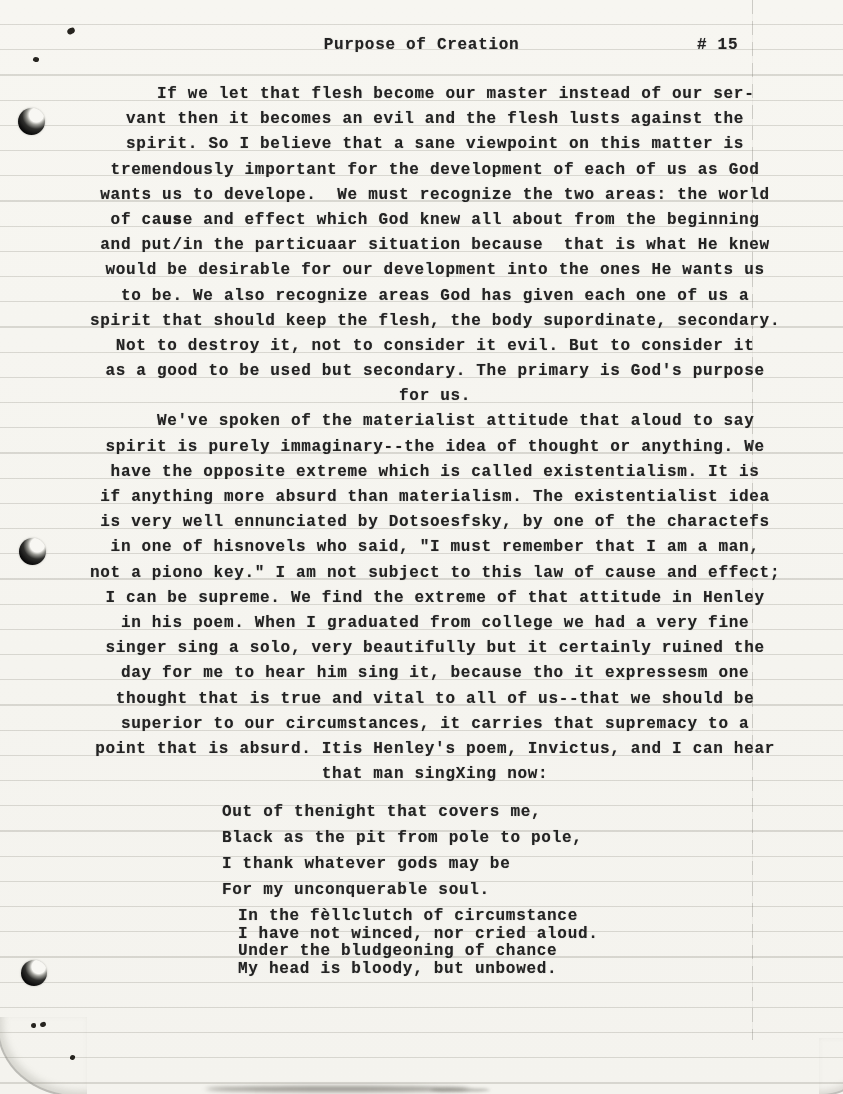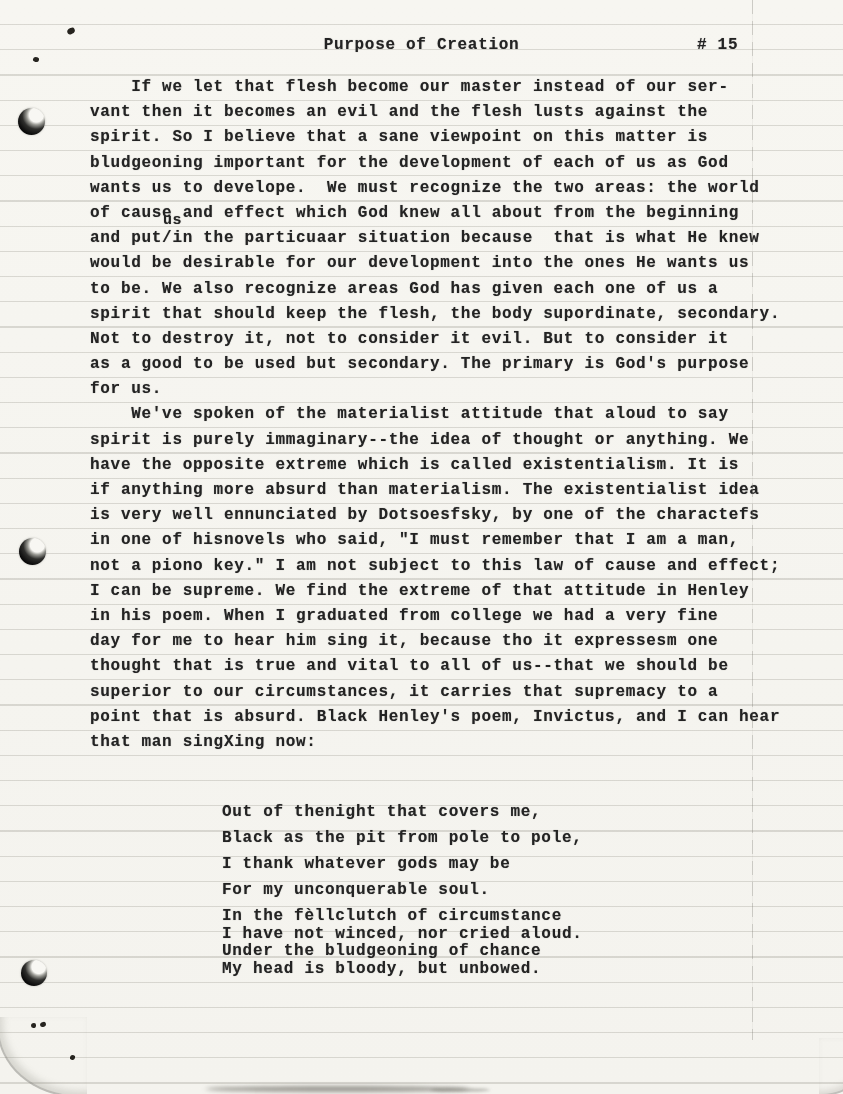--- a/index.html
+++ b/index.html
@@ -23,26 +23,26 @@
     letter-spacing:0.7px;
     text-shadow:0 0 1px rgba(35,35,35,0.45);
   }
   .title {
     position:absolute; top:33px; left:0; width:843px;
     text-align:center; line-height:25px; white-space:pre;
   }
   .pagenum {
     position:absolute; top:33px; left:697px; line-height:25px; white-space:pre;
   }
-  .body-block { position:absolute; top:75px; left:90px; }
+  .body-block { position:absolute; top:82px; left:90px;text-align:center; }
   .body-block .tline { height:25.2px; line-height:25.2px; white-space:pre; }
   .stanza1 { position:absolute; top:799px; left:222px; }
   .stanza1 .tline { height:26px; line-height:26px; white-space:pre; }
   .stanza2 { position:absolute; top:908px; left:222px; }
-  .stanza2 .tline { height:17.6px; line-height:17.6px; white-space:pre; }
+  .stanza2 .tline { height:17.6px; line-height:17.6px; white-space:pre;margin-left:16px; }
   .insert-word {
     position:absolute; top:212px; left:163px;
     font-weight:700; font-size:15px; letter-spacing:0.5px;
     text-shadow:0 0 1px rgba(35,35,35,0.5);
     text-align:right;
   }
   .margin-vline {
     position:absolute; top:0; left:752px; width:1px; height:1040px;
     background:repeating-linear-gradient(180deg,
       rgba(125,123,115,0.35) 0 14px, rgba(125,123,115,0.08) 14px 21px);
@@ -92,43 +92,44 @@
 
 <div class="page">
 
   <div class="title tw">Purpose of Creation</div>
   <div class="pagenum tw"># 15</div>
 
   <div class="body-block tw">
       <div class="tline">    If we let that flesh become our master instead of our ser-</div>
       <div class="tline">vant then it becomes an evil and the flesh lusts against the</div>
       <div class="tline">spirit. So I believe that a sane viewpoint on this matter is</div>
-      <div class="tline">bludgeoning important for the development of each of us as God</div>
+      <div class="tline">tremendously important for the development of each of us as God</div>
       <div class="tline">wants us to develope.  We must recognize the two areas: the world</div>
       <div class="tline">of cause and effect which God knew all about from the beginning</div>
       <div class="tline">and put/in the particuaar situation because  that is what He knew</div>
       <div class="tline">would be desirable for our development into the ones He wants us</div>
       <div class="tline">to be. We also recognize areas God has given each one of us a</div>
       <div class="tline">spirit that should keep the flesh, the body supordinate, secondary.</div>
       <div class="tline">Not to destroy it, not to consider it evil. But to consider it</div>
       <div class="tline">as a good to be used but secondary. The primary is God's purpose</div>
       <div class="tline">for us.</div>
       <div class="tline">    We've spoken of the materialist attitude that aloud to say</div>
       <div class="tline">spirit is purely immaginary--the idea of thought or anything. We</div>
       <div class="tline">have the opposite extreme which is called existentialism. It is</div>
       <div class="tline">if anything more absurd than materialism. The existentialist idea</div>
       <div class="tline">is very well ennunciated by Dotsoesfsky, by one of the charactefs</div>
       <div class="tline">in one of hisnovels who said, "I must remember that I am a man,</div>
       <div class="tline">not a piono key." I am not subject to this law of cause and effect;</div>
       <div class="tline">I can be supreme. We find the extreme of that attitude in Henley</div>
       <div class="tline">in his poem. When I graduated from college we had a very fine</div>
+      <div class="tline">singer sing a solo, very beautifully but it certainly ruined the</div>
       <div class="tline">day for me to hear him sing it, because tho it expressesm one</div>
       <div class="tline">thought that is true and vital to all of us--that we should be</div>
       <div class="tline">superior to our circumstances, it carries that supremacy to a</div>
-      <div class="tline">point that is absurd. Black Henley's poem, Invictus, and I can hear</div>
+      <div class="tline">point that is absurd. Itis Henley's poem, Invictus, and I can hear</div>
       <div class="tline">that man singXing now:</div>
     </div>
 
   <span class="insert-word">us</span>
 
   <div class="stanza1 tw">
       <div class="tline">Out of thenight that covers me,</div>
       <div class="tline">Black as the pit from pole to pole,</div>
       <div class="tline">I thank whatever gods may be</div>
       <div class="tline">For my unconquerable soul.</div>

